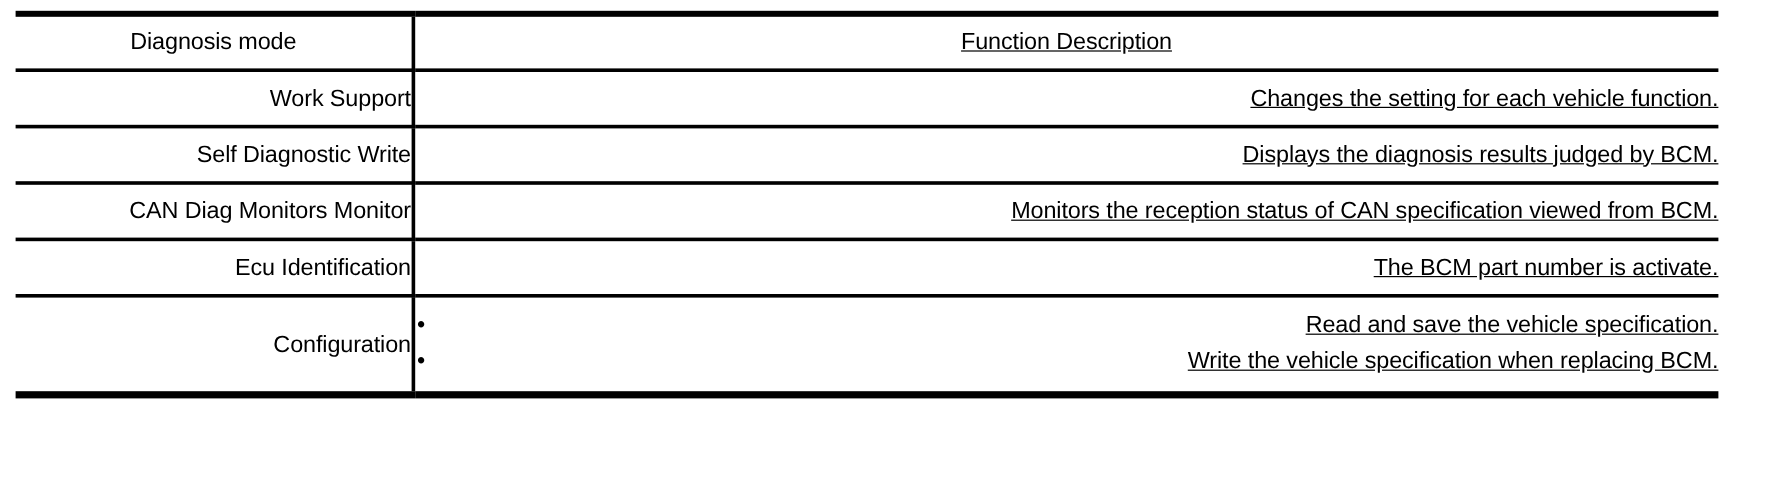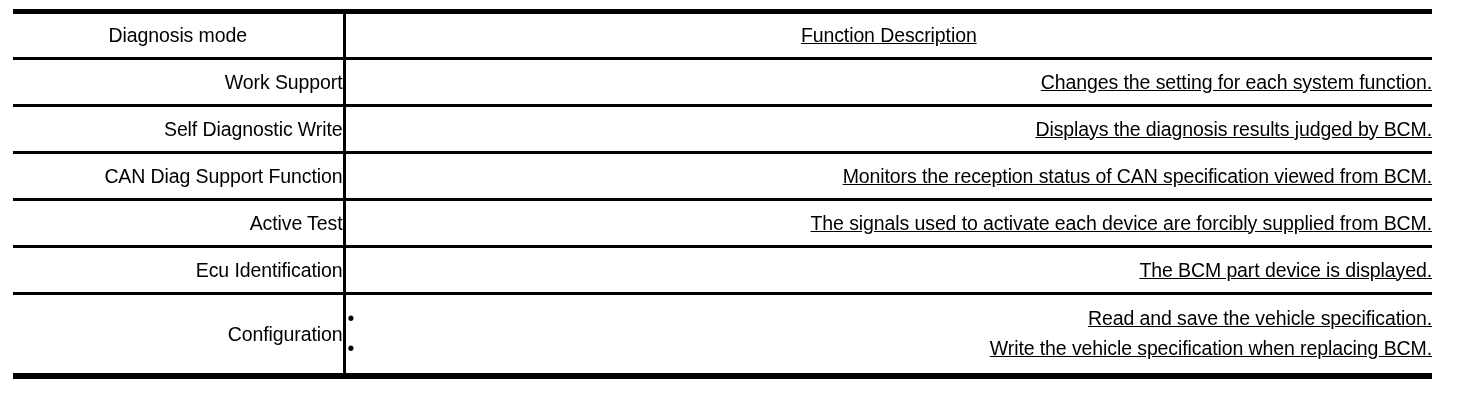--- a/index.html
+++ b/index.html
@@ -135,42 +135,38 @@
       <tr class="head-row">
         <th class="cell-mode">Diagnosis mode</th>
         <th class="cell-desc">Function Description</th>
       </tr>
     </thead>
 
     <tbody>
 
       <tr>
         <td class="cell-mode">Work Support</td>
-        <td class="cell-desc">Changes the setting for each system function.</td>
+        <td class="cell-desc">Changes the setting for each vehicle function.</td>
       </tr>
 
       <tr>
         <td class="cell-mode">Self Diagnostic Write</td>
         <td class="cell-desc">Displays the diagnosis results judged by BCM.</td>
       </tr>
 
       <tr>
-        <td class="cell-mode">CAN Diag Support Function</td>
+        <td class="cell-mode">CAN Diag Monitors Monitor</td>
         <td class="cell-desc">Monitors the reception status of CAN specification viewed from BCM.</td>
       </tr>
 
 
-      <tr>
-        <td class="cell-mode">Active Test</td>
-        <td class="cell-desc">The signals used to activate each device are forcibly supplied from BCM.</td>
-      </tr>
 
       <tr>
         <td class="cell-mode">Ecu Identification</td>
-        <td class="cell-desc">The BCM part device is displayed.</td>
+        <td class="cell-desc">The BCM part number is activate.</td>
       </tr>
 
       <tr class="last-row">
         <td class="cell-mode">Configuration</td>
         <td class="cell-desc">
           <ul class="bullets">
             <li>
               <span class="bullet-dot">•</span>
               <span>Read and save the vehicle specification.</span>
             </li>

